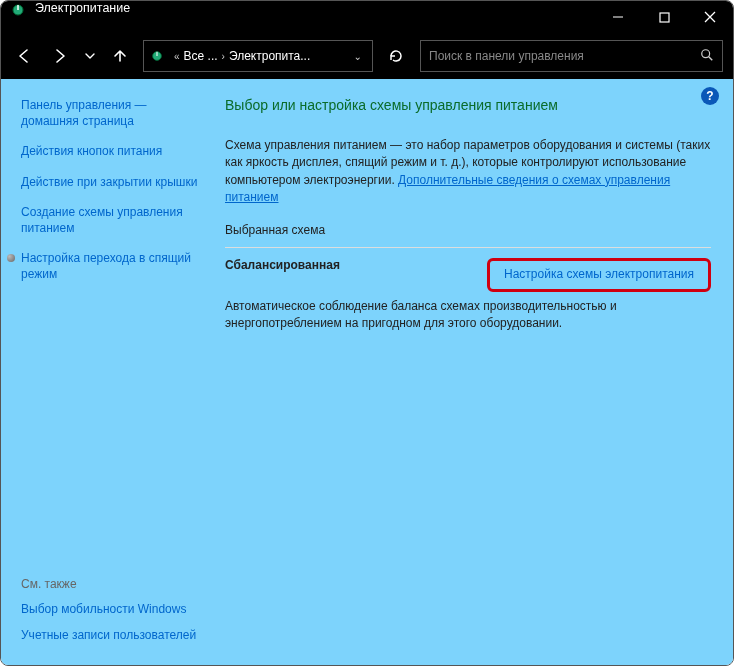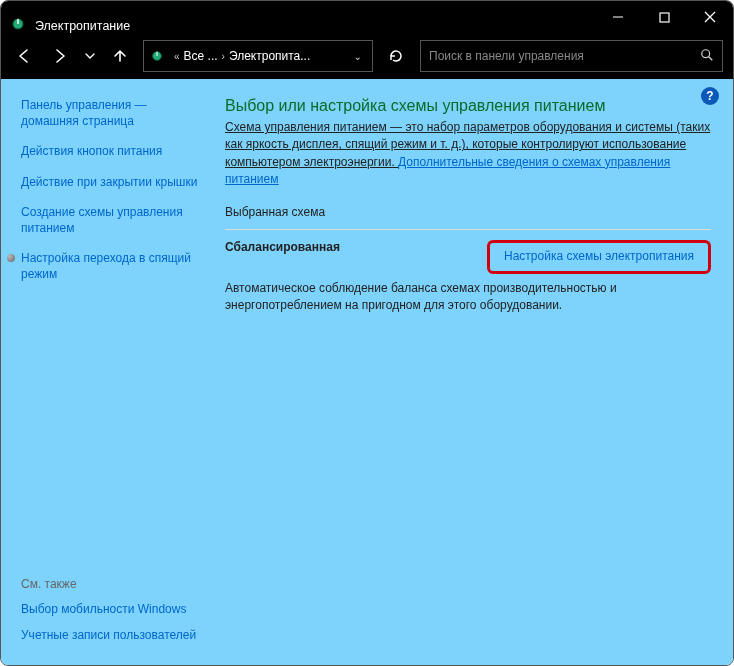--- a/index.html
+++ b/index.html
@@ -19,21 +19,21 @@
     display: flex;
     flex-direction: column;
     background: #fff;
   }
   
   .titlebar {
     background: #000;
     color: #fff;
     height: 32px;
     display: flex;
-    align-items: flex-end;
+    align-items: flex-start;
     padding-left: 8px;
   }
   .titlebar .icon-slot {
     width: 18px; height: 18px;
     display: inline-flex; align-items: center; justify-content: center;
     margin-right: 8px;
   }
   .titlebar .title { font-size: 12.5px; flex: 1; }
   .title-controls { display: flex; height: 100%; }
   .title-btn {
@@ -137,25 +137,25 @@
     position: absolute;
     top: 8px; right: 14px;
     width: 18px; height: 18px; border-radius: 50%;
     background: #0a58b8;
     color: #fff; font-size: 12px; font-weight: bold;
     display: flex; align-items: center; justify-content: center;
     cursor: pointer;
   }
   .main h1 {
     color: #0a6b2a;
-    font-size: 16px;
+    font-size: 14px;
     font-weight: 400;
-    margin-bottom: 4px;
-  }
-  .main p { line-height: 1.45; color: #222; text-decoration: underline; }
+    margin-bottom: 24px;
+  }
+  .main p { line-height: 1.45; color: #222; }
   .inline-link { color: #0066cc; text-decoration: underline; cursor:pointer; }
   .section-label {
     margin-top: 16px;
     border-bottom: 1px solid #ddd;
     padding-bottom: 10px;
     color: #222;
   }
   .plan-row {
     margin-top: 10px;
     display: flex;

